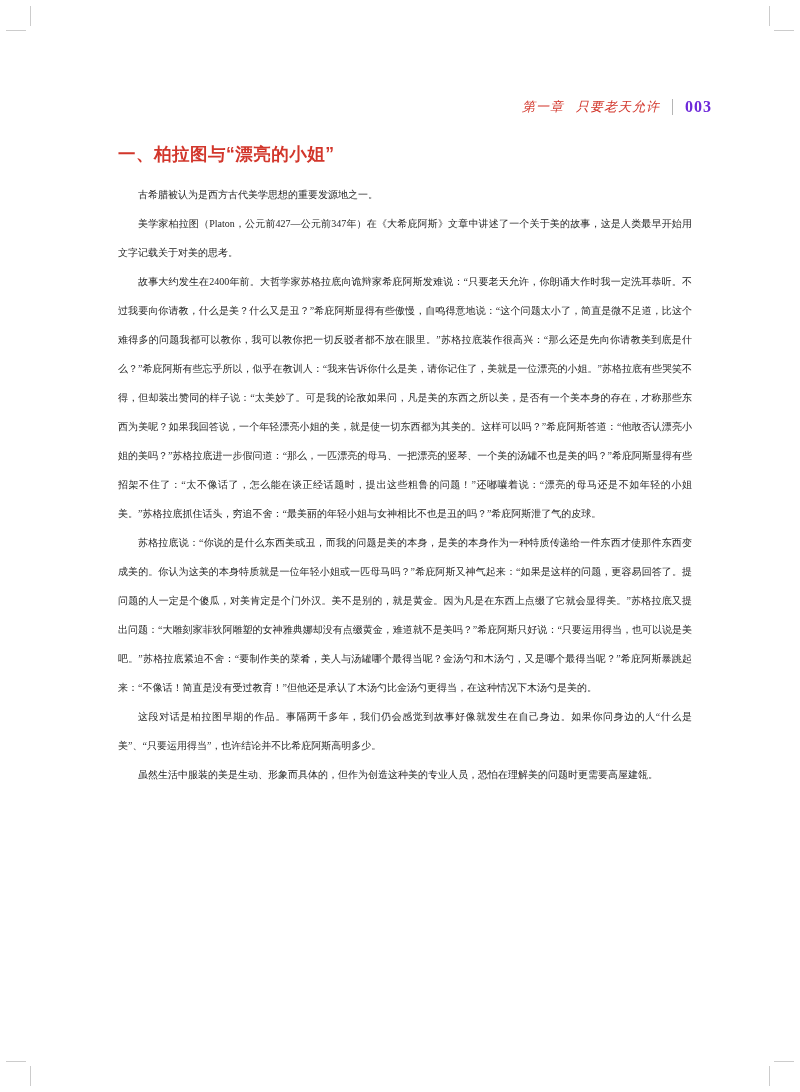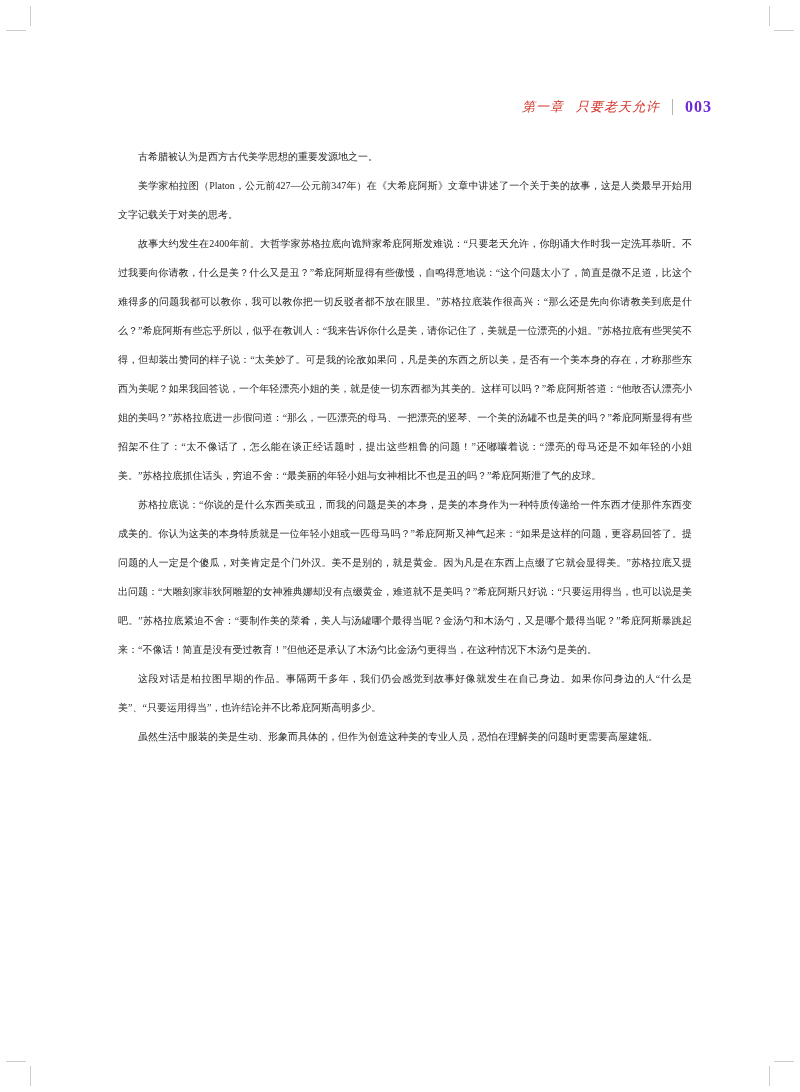--- a/index.html
+++ b/index.html
@@ -91,20 +91,21 @@
 <div class="crop h br-h"></div>
 
 <div class="page-header">
   <span class="header-chapter">第一章</span>
   <span class="header-title">只要老天允许</span>
   <span class="header-divider"></span>
   <span class="header-pagenum">003</span>
 </div>
 
 <div class="content">
+  <h2 class="section-heading">一、柏拉图与“漂亮的小姐”</h2>
   <div class="body-text">
     <p>古希腊被认为是西方古代美学思想的重要发源地之一。</p>
     <p>美学家柏拉图（Platon，公元前427—公元前347年）在《大希庇阿斯》文章中讲述了一个关于美的故事，这是人类最早开始用文字记载关于对美的思考。</p>
     <p>故事大约发生在2400年前。大哲学家苏格拉底向诡辩家希庇阿斯发难说：“只要老天允许，你朗诵大作时我一定洗耳恭听。不过我要向你请教，什么是美？什么又是丑？”希庇阿斯显得有些傲慢，自鸣得意地说：“这个问题太小了，简直是微不足道，比这个难得多的问题我都可以教你，我可以教你把一切反驳者都不放在眼里。”苏格拉底装作很高兴：“那么还是先向你请教美到底是什么？”希庇阿斯有些忘乎所以，似乎在教训人：“我来告诉你什么是美，请你记住了，美就是一位漂亮的小姐。”苏格拉底有些哭笑不得，但却装出赞同的样子说：“太美妙了。可是我的论敌如果问，凡是美的东西之所以美，是否有一个美本身的存在，才称那些东西为美呢？如果我回答说，一个年轻漂亮小姐的美，就是使一切东西都为其美的。这样可以吗？”希庇阿斯答道：“他敢否认漂亮小姐的美吗？”苏格拉底进一步假问道：“那么，一匹漂亮的母马、一把漂亮的竖琴、一个美的汤罐不也是美的吗？”希庇阿斯显得有些招架不住了：“太不像话了，怎么能在谈正经话题时，提出这些粗鲁的问题！”还嘟囔着说：“漂亮的母马还是不如年轻的小姐美。”苏格拉底抓住话头，穷追不舍：“最美丽的年轻小姐与女神相比不也是丑的吗？”希庇阿斯泄了气的皮球。</p>
     <p>苏格拉底说：“你说的是什么东西美或丑，而我的问题是美的本身，是美的本身作为一种特质传递给一件东西才使那件东西变成美的。你认为这美的本身特质就是一位年轻小姐或一匹母马吗？”希庇阿斯又神气起来：“如果是这样的问题，更容易回答了。提问题的人一定是个傻瓜，对美肯定是个门外汉。美不是别的，就是黄金。因为凡是在东西上点缀了它就会显得美。”苏格拉底又提出问题：“大雕刻家菲狄阿雕塑的女神雅典娜却没有点缀黄金，难道就不是美吗？”希庇阿斯只好说：“只要运用得当，也可以说是美吧。”苏格拉底紧迫不舍：“要制作美的菜肴，美人与汤罐哪个最得当呢？金汤勺和木汤勺，又是哪个最得当呢？”希庇阿斯暴跳起来：“不像话！简直是没有受过教育！”但他还是承认了木汤勺比金汤勺更得当，在这种情况下木汤勺是美的。</p>
     <p>这段对话是柏拉图早期的作品。事隔两千多年，我们仍会感觉到故事好像就发生在自己身边。如果你问身边的人“什么是美”、“只要运用得当”，也许结论并不比希庇阿斯高明多少。</p>
     <p>虽然生活中服装的美是生动、形象而具体的，但作为创造这种美的专业人员，恐怕在理解美的问题时更需要高屋建瓴。</p>
 
   </div>
 </div>

